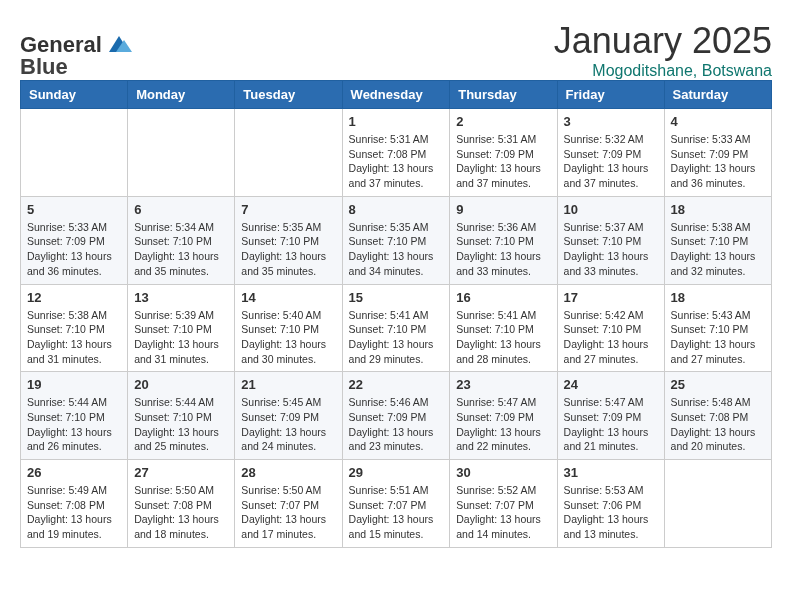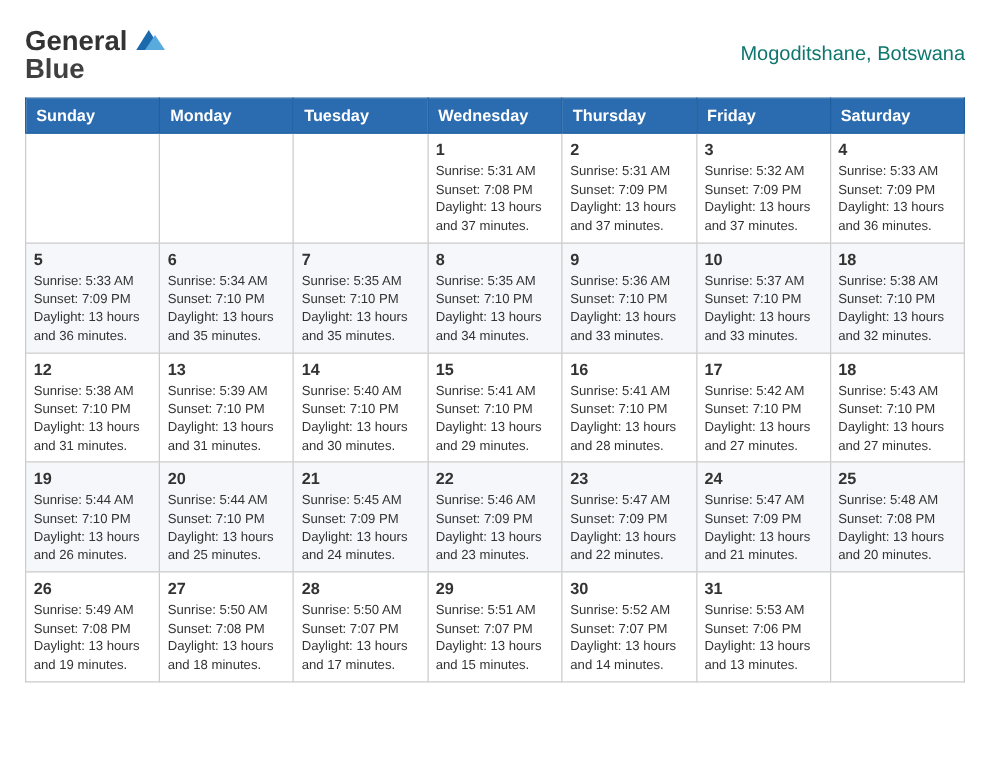--- a/index.html
+++ b/index.html
@@ -6,22 +6,21 @@
     body {
       font-family: Arial, sans-serif;
       background: #fff;
       width: 792px;
       min-height: 612px;
       padding: 20px;
     }
     .header {
       display: flex;
       justify-content: space-between;
-      align-items: center;
-      margin-bottom: 10px;
+      align-items: flex-end;
     }
     .logo {
       display: flex;
       flex-direction: column;
       align-items: flex-start;
     }
     .logo-text {
       display: flex;
       align-items: center;
       font-size: 22px;
@@ -95,20 +94,21 @@
     <div class="logo-text">
       <span class="logo-general">General</span>
       <svg class="logo-icon" viewBox="0 0 30 22">
         <polygon points="5,18 15,2 25,18" fill="#1a6aad"></polygon>
         <polygon points="12,18 20,6 28,18" fill="#5aabdd"></polygon>
       </svg>
     </div>
     <span class="logo-blue" style="font-size:22px;font-weight:bold;margin-top:-4px;">Blue</span>
   </div>
   <div class="title-block">
+    <div class="month-title">January 2025</div>
     <div class="location">Mogoditshane, Botswana</div>
   </div>
 </div>
 
 <table class="calendar">
   <thead>
     <tr>
     <th>Sunday</th>
         <th>Monday</th>
         <th>Tuesday</th>

